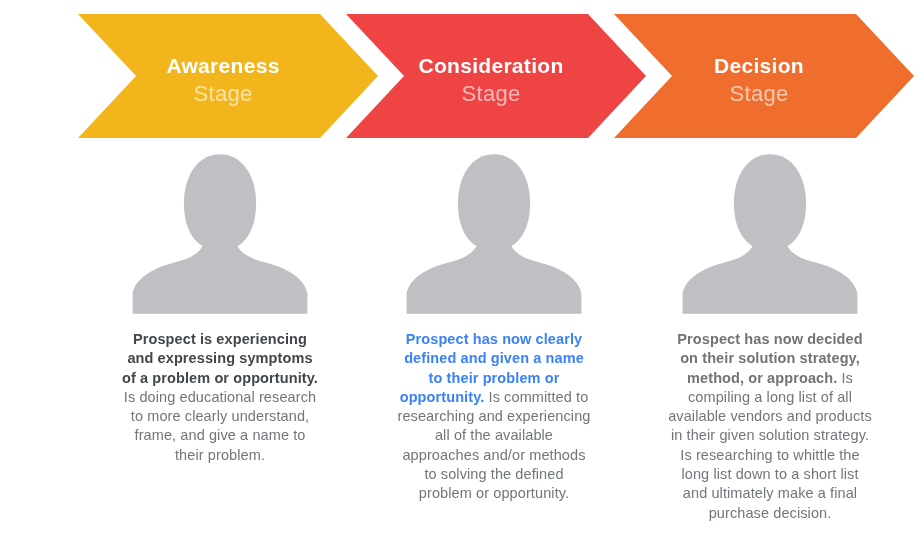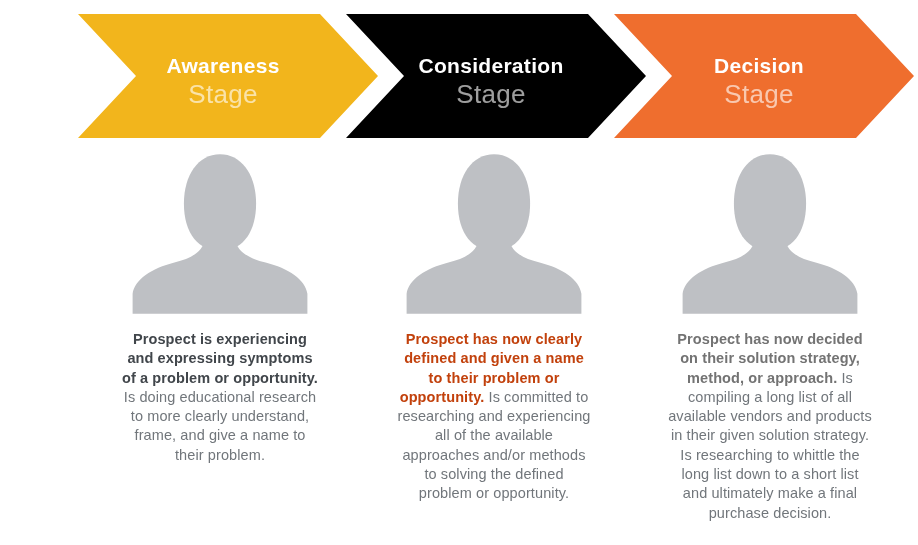--- a/index.html
+++ b/index.html
@@ -35,21 +35,21 @@
   .arrow-2 { left: 330px; }
   .arrow-3 { left: 598px; }
   .stage-label {
     font-size: 21px;
     font-weight: bold;
     color: #ffffff;
     letter-spacing: 0.3px;
     line-height: 28px;
   }
   .stage-sublabel {
-    font-size: 26px;
+    font-size: 22px;
     font-weight: normal;
     line-height: 28px;
     letter-spacing: 0.3px;
   }
 
   
   .column {
     position: absolute;
     top: 152px;
     display: flex;
@@ -79,21 +79,21 @@
 </head>
 <body>
 
 <div class="canvas">
 
   <div class="arrow arrow-1" style="background-color: rgb(242, 181, 28);">
     <div class="stage-label">Awareness</div>
     <div class="stage-sublabel" style="color: rgba(255, 255, 255, 0.62);">Stage</div>
   </div>
 
-  <div class="arrow arrow-2" style="background-color: #000000; text-align: center;">
+  <div class="arrow arrow-2" style="background-color: #ef4444; text-align: center;">
     <div class="stage-label">Consideration</div>
     <div class="stage-sublabel" style="color: rgba(255, 255, 255, 0.62);">Stage</div>
   </div>
 
   <div class="arrow arrow-3" style="background-color: rgb(239, 110, 46);">
     <div class="stage-label">Decision</div>
     <div class="stage-sublabel" style="color: rgba(255, 255, 255, 0.62);">Stage</div>
   </div>
 
   <div class="column col-1">
@@ -106,21 +106,21 @@
       <span>Is doing educational research to more clearly understand, frame, and give a name to their problem.</span>
     </p>
   </div>
 
   <div class="column col-2">
     <svg class="silhouette" viewBox="0 0 200 170">
       <path d="M100,2 C123,2 138,24 138,54 C138,86 122,104 100,104 C78,104 62,86 62,54 C62,24 77,2 100,2 Z" style="fill: rgb(190, 192, 196);"></path>
       <path d="M84,92 L116,92 C118,104 130,112 148,116 C172,122 190,134 192,149 L192,170 L8,170 L8,149 C10,134 28,122 52,116 C70,112 82,104 84,92 Z" style="fill: rgb(190, 192, 196);"></path>
     </svg>
     <p class="desc" style="color: rgb(113, 118, 123);">
-      <strong style="color: #c2410c;">Prospect has now clearly defined and given a name to their problem or opportunity.</strong>
+      <strong style="color: #3b82f6;">Prospect has now clearly defined and given a name to their problem or opportunity.</strong>
       <span>Is committed to researching and experiencing all of the available approaches and/or methods to solving the defined problem or opportunity.</span>
     </p>
   </div>
 
   <div class="column col-3">
     <svg class="silhouette" viewBox="0 0 200 170">
       <path d="M100,2 C123,2 138,24 138,54 C138,86 122,104 100,104 C78,104 62,86 62,54 C62,24 77,2 100,2 Z" style="fill: rgb(190, 192, 196);"></path>
       <path d="M84,92 L116,92 C118,104 130,112 148,116 C172,122 190,134 192,149 L192,170 L8,170 L8,149 C10,134 28,122 52,116 C70,112 82,104 84,92 Z" style="fill: rgb(190, 192, 196);"></path>
     </svg>
     <p class="desc" style="color: rgb(113, 118, 123);">

